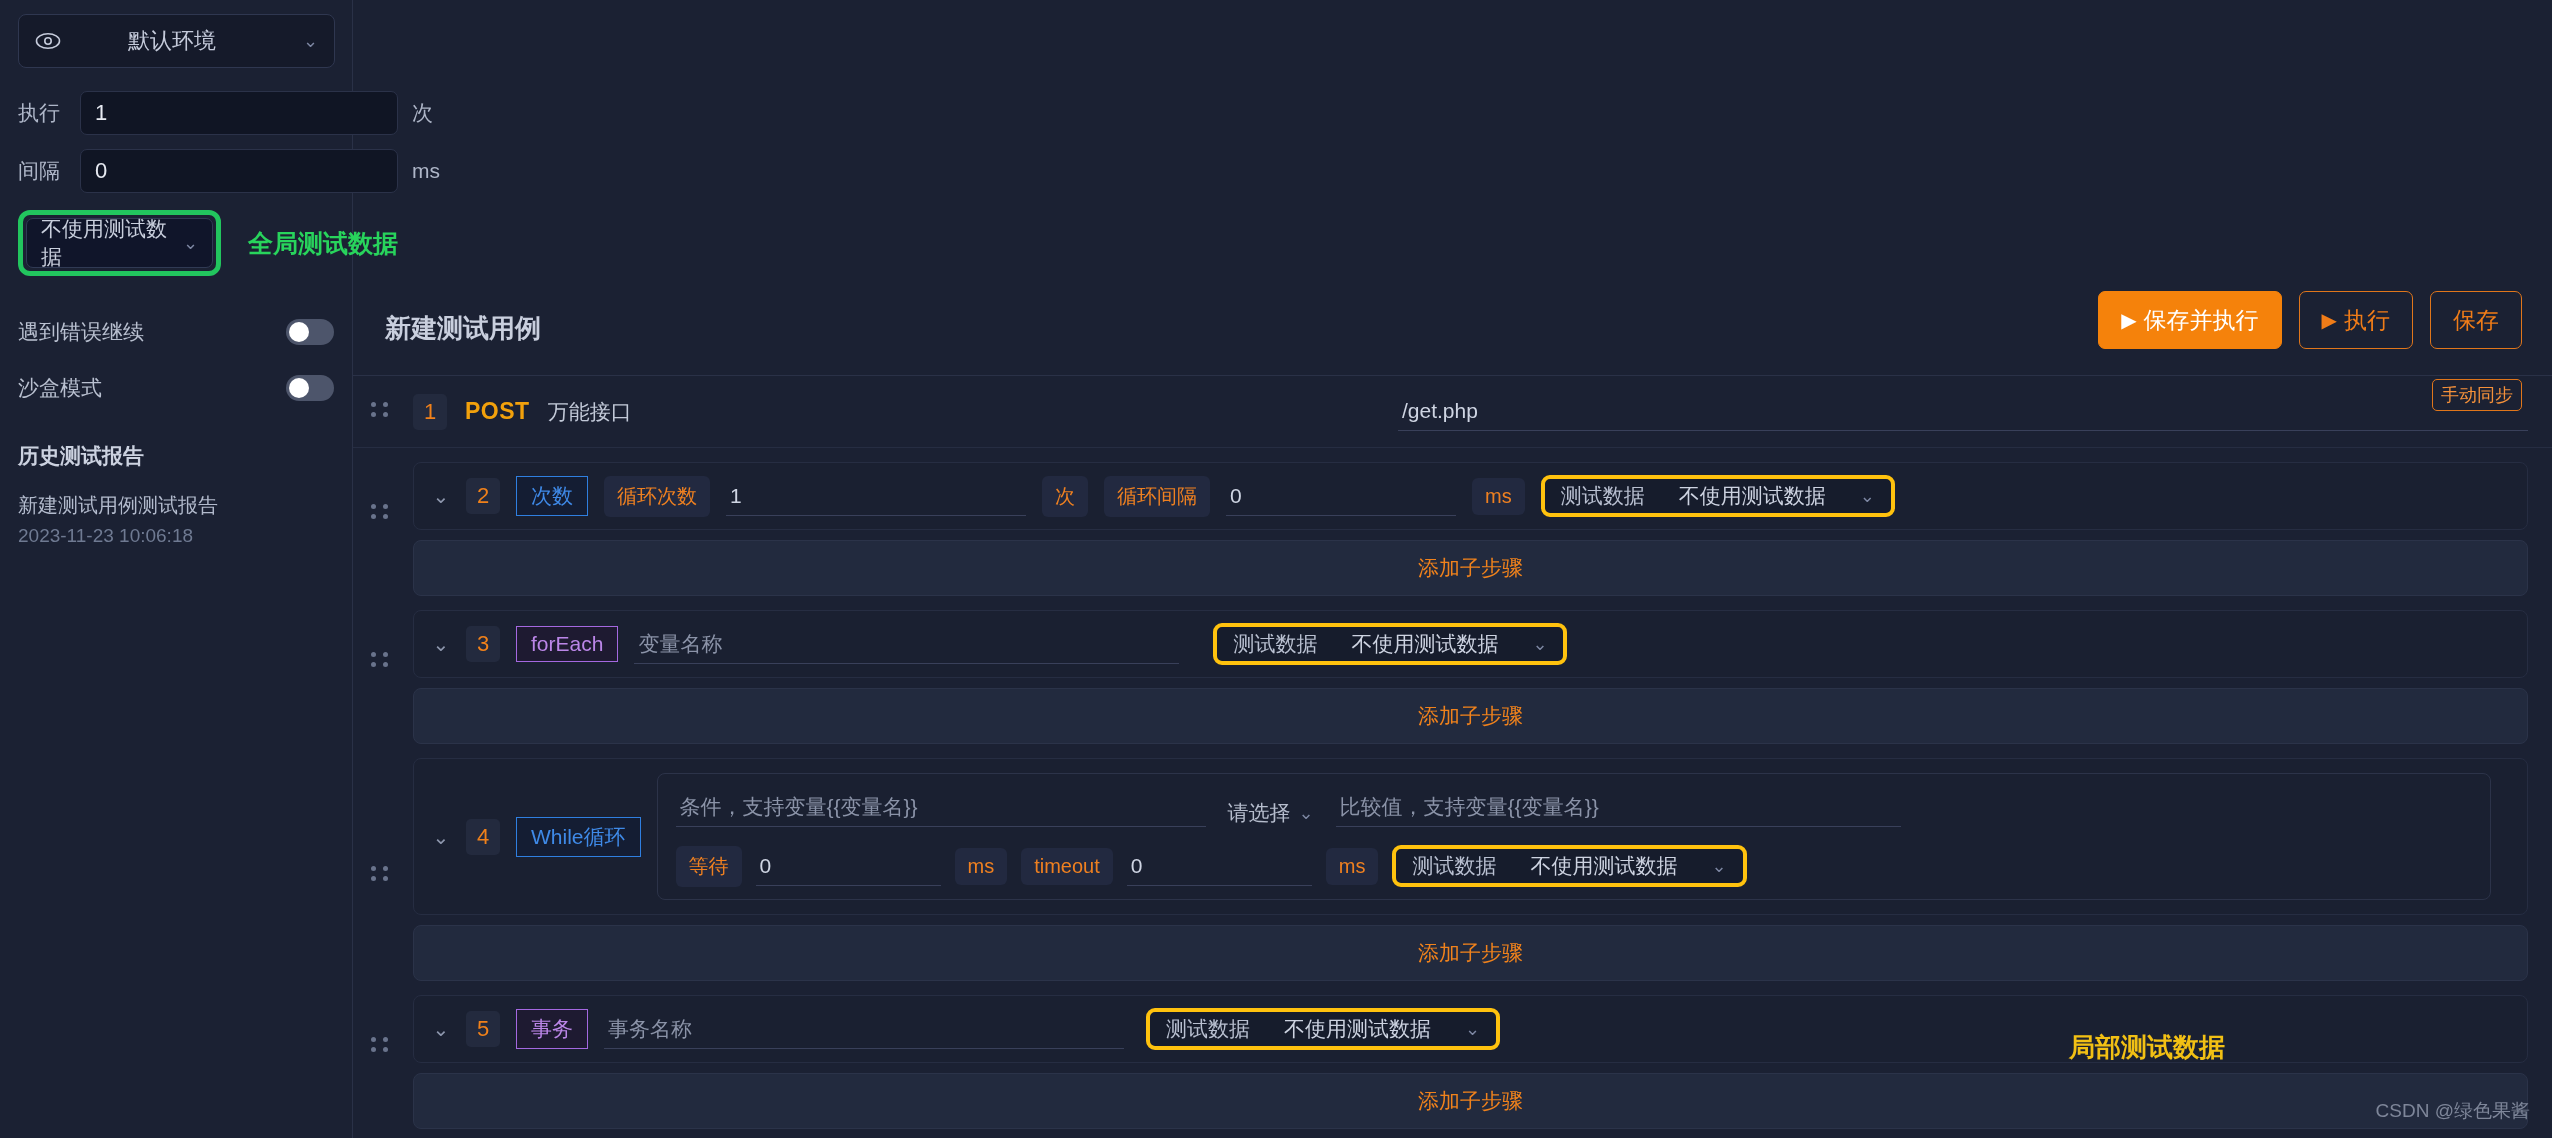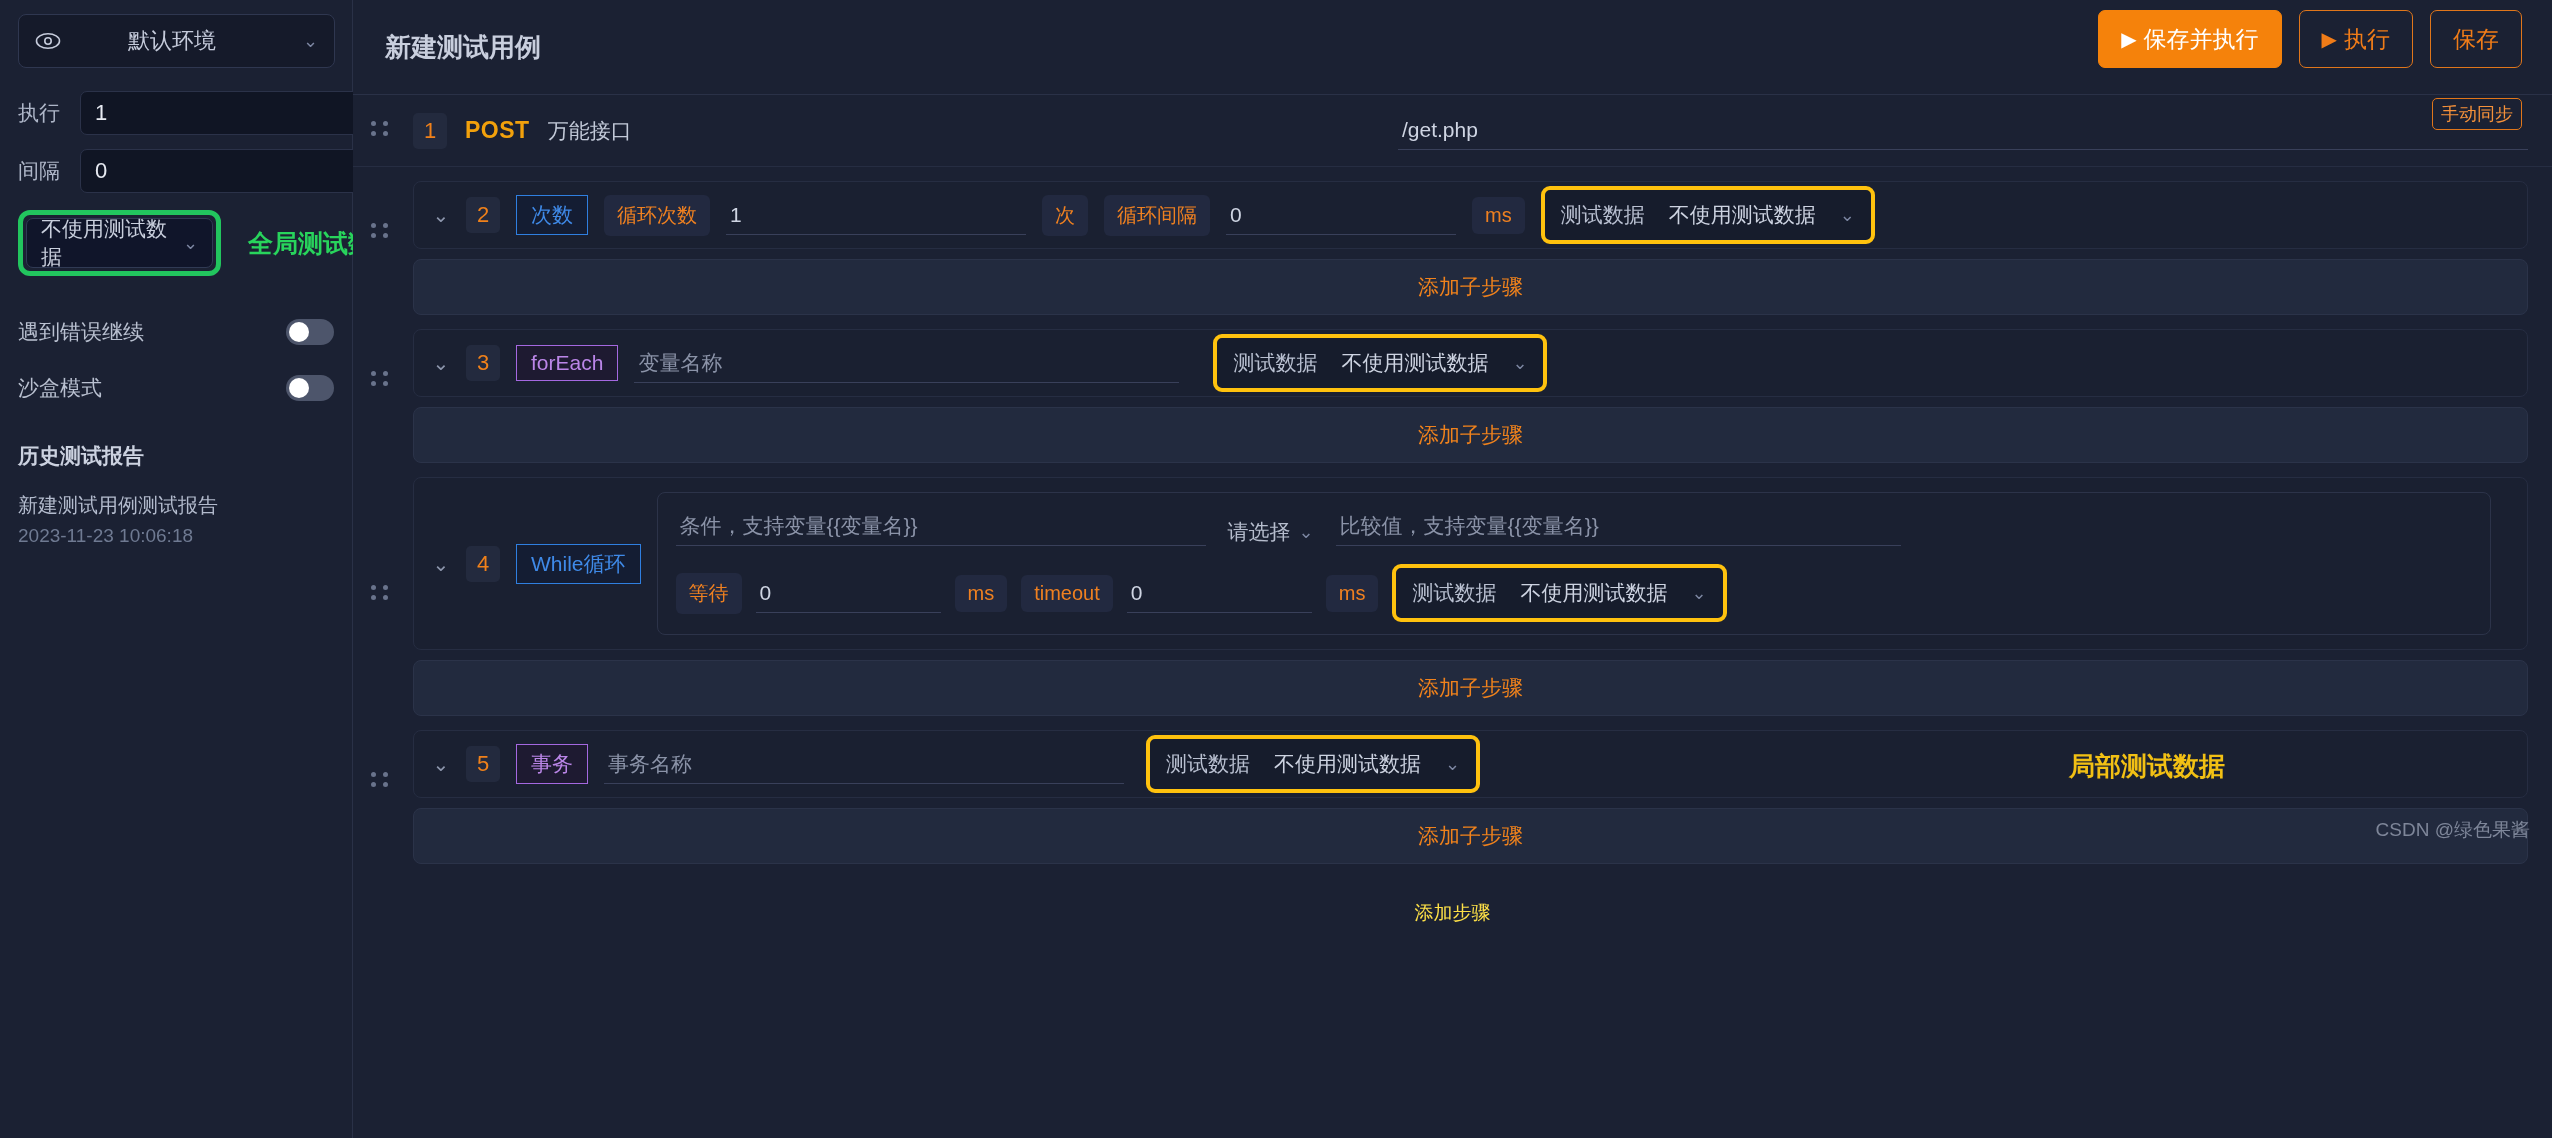--- a/index.html
+++ b/index.html
@@ -2,21 +2,21 @@
 <html><head>
 <meta charset="utf-8">
 <style>
   * { box-sizing: border-box; margin: 0; padding: 0; }
   html, body {
     width: 2552px; height: 1138px;
     background: #1b2133;
     font-family: "Liberation Sans", "DejaVu Sans", sans-serif;
     overflow: hidden;
   }
-  .app { position: relative; width: 2552px; height: 1138px; display: flex; }
+  .app { position: relative; width: 2552px; height: 1138px; display: flex; align-items: flex-end; }
 
   
   .sidebar {
     width: 353px; height: 1138px;
     background: #1b2133;
     border-right: 1px solid #2a3147;
     padding: 14px 18px;
     position: relative;
     flex: 0 0 353px;
   }
@@ -147,22 +147,22 @@
     border-radius: 6px; padding: 7px 13px; white-space: nowrap;
   }
   .uline-input {
     background: transparent; border: none; border-bottom: 1px solid #39405a;
     color: #cfd5e3; font-size: 21px; outline: none; padding: 7px 4px;
     font-family: "Liberation Sans", sans-serif;
   }
   .uline-input::placeholder { color: #8b93a8; }
 
   .tdata-box {
-    display: flex; align-items: center; gap: 24px;
-    border-radius: 9px; padding: 11px 16px;
+    display: flex; align-items: center; gap: 34px;
+    border-radius: 9px; padding: 3px 16px;
     background: #161c2c;
     border: 4px solid #ffc20e;
     white-space: nowrap;
   }
   .tdata-label { color: #b9c0d1; font-size: 21px; }
   .tdata-value { color: #cdd3e1; font-size: 21px; }
 
   .substep-bar {
     background: #222a3e; border: 1px solid #2b3349; border-radius: 8px;
     height: 56px; display: flex; align-items: center; justify-content: center;

